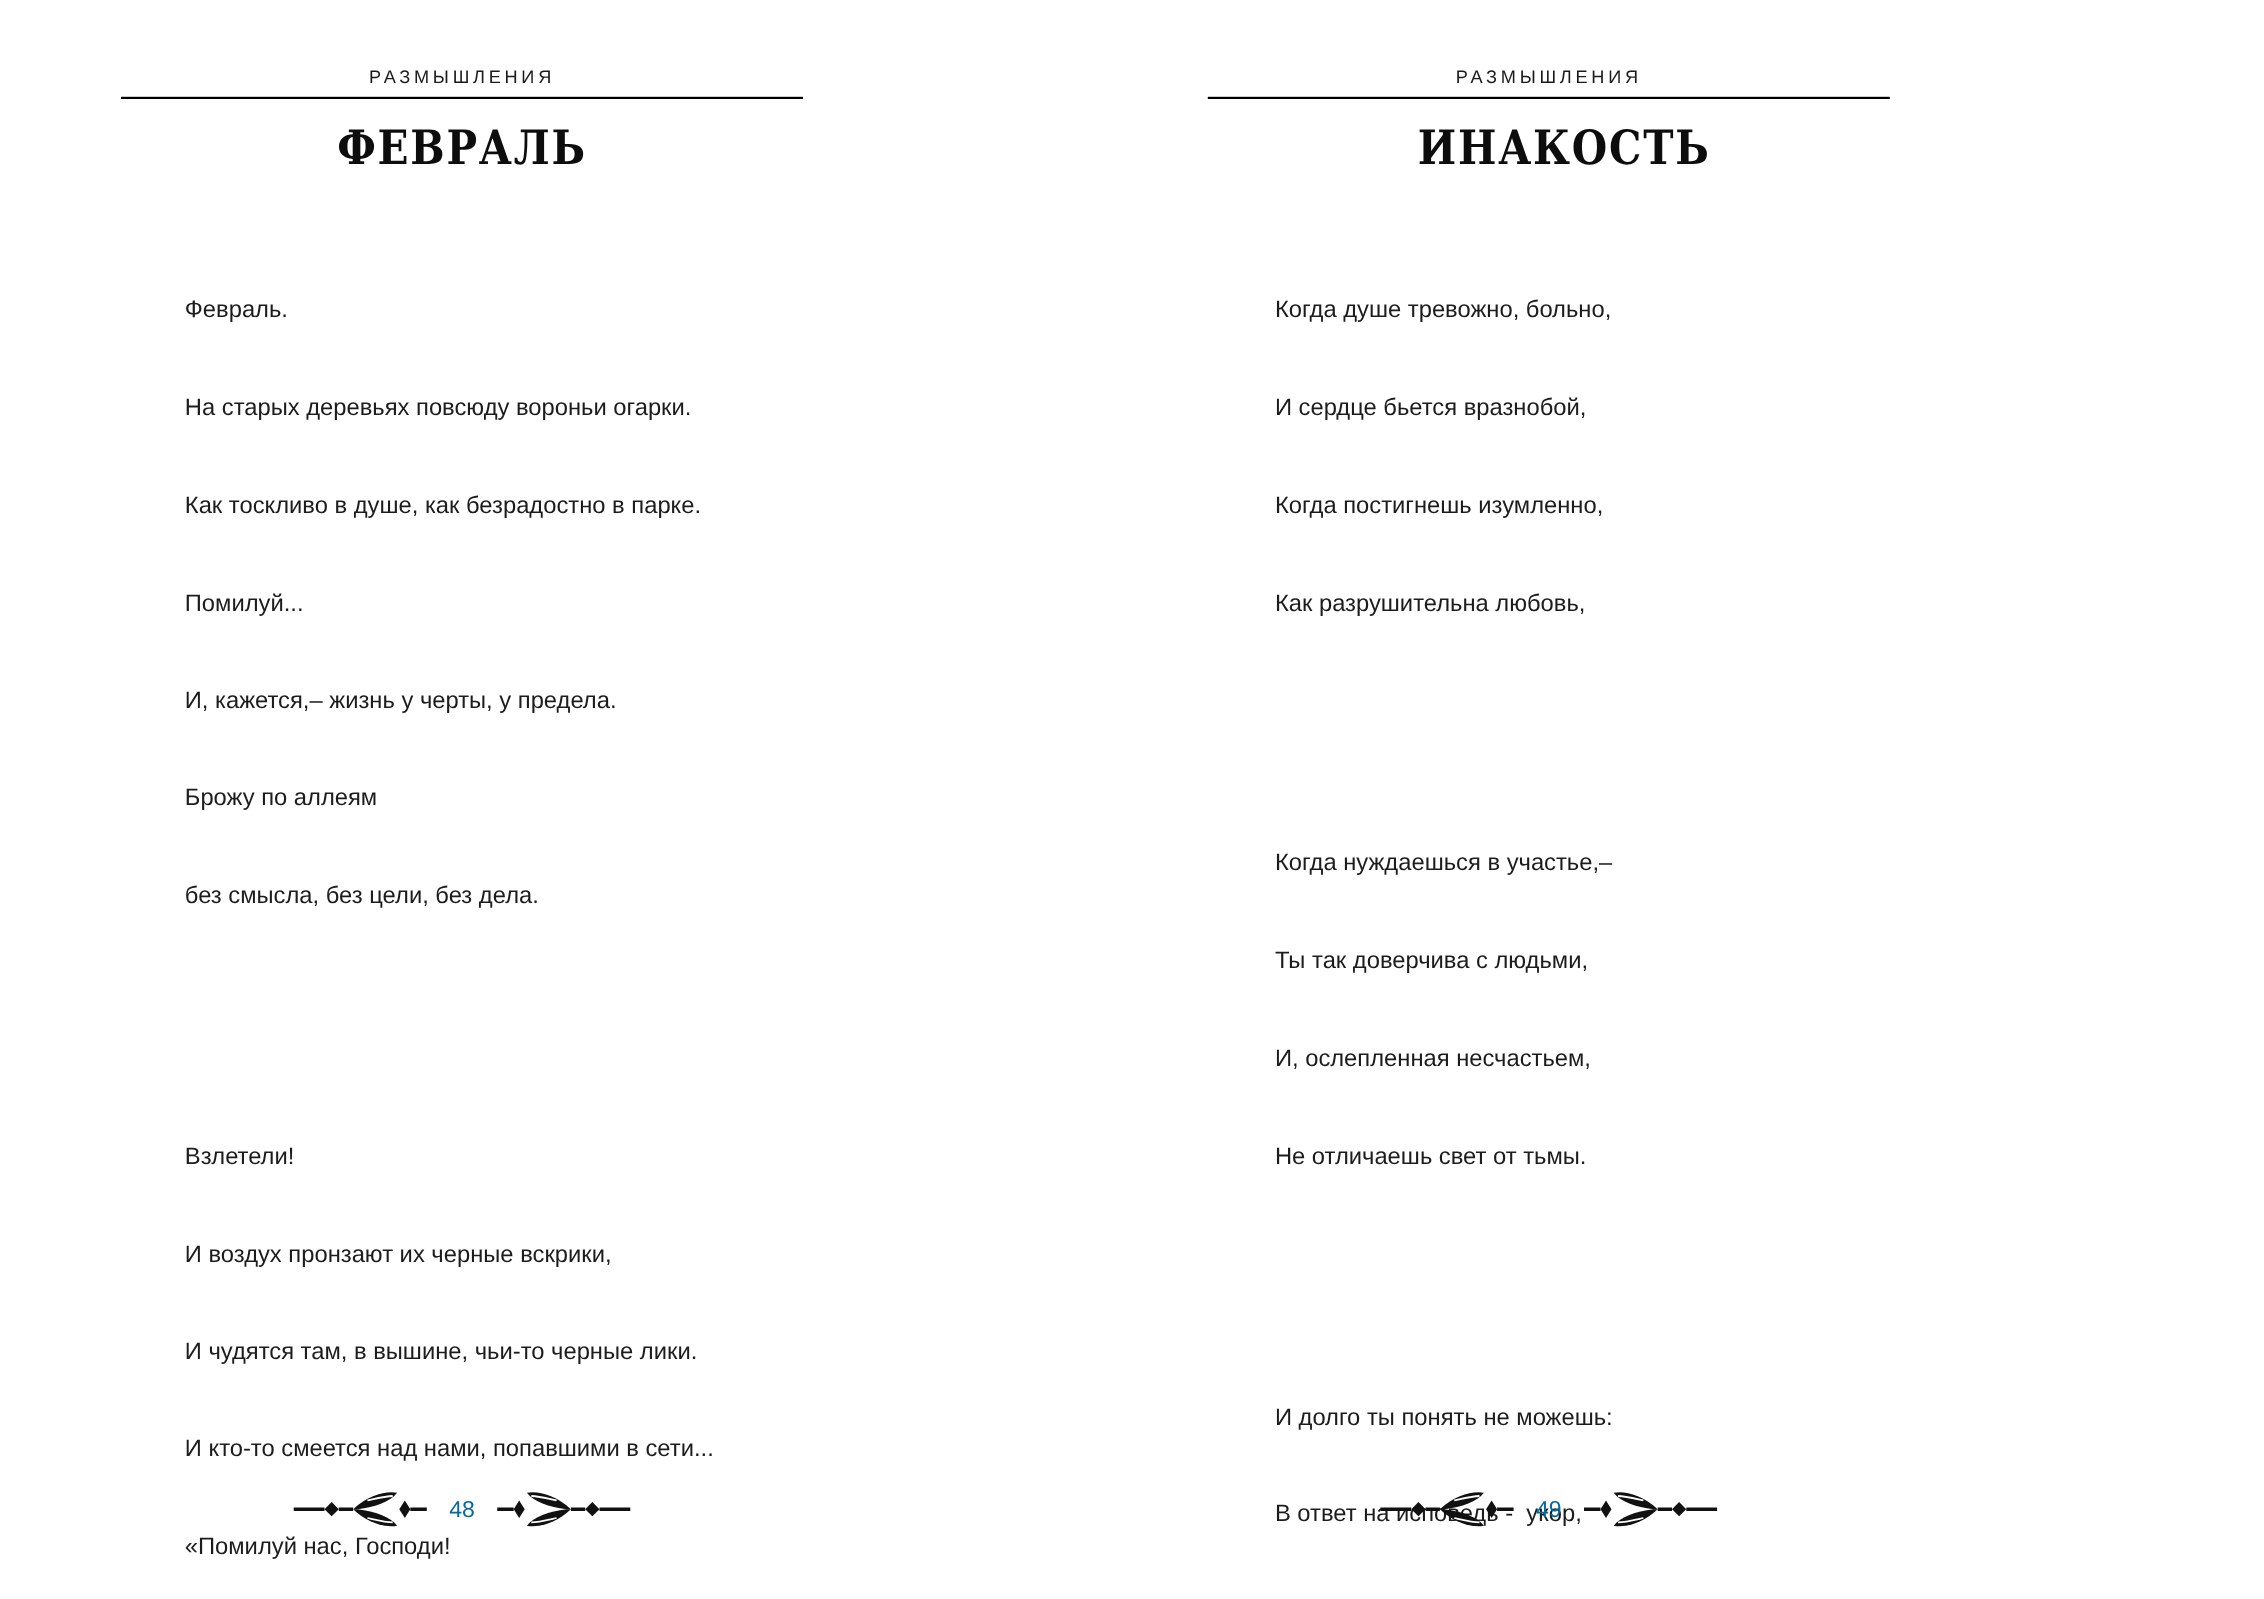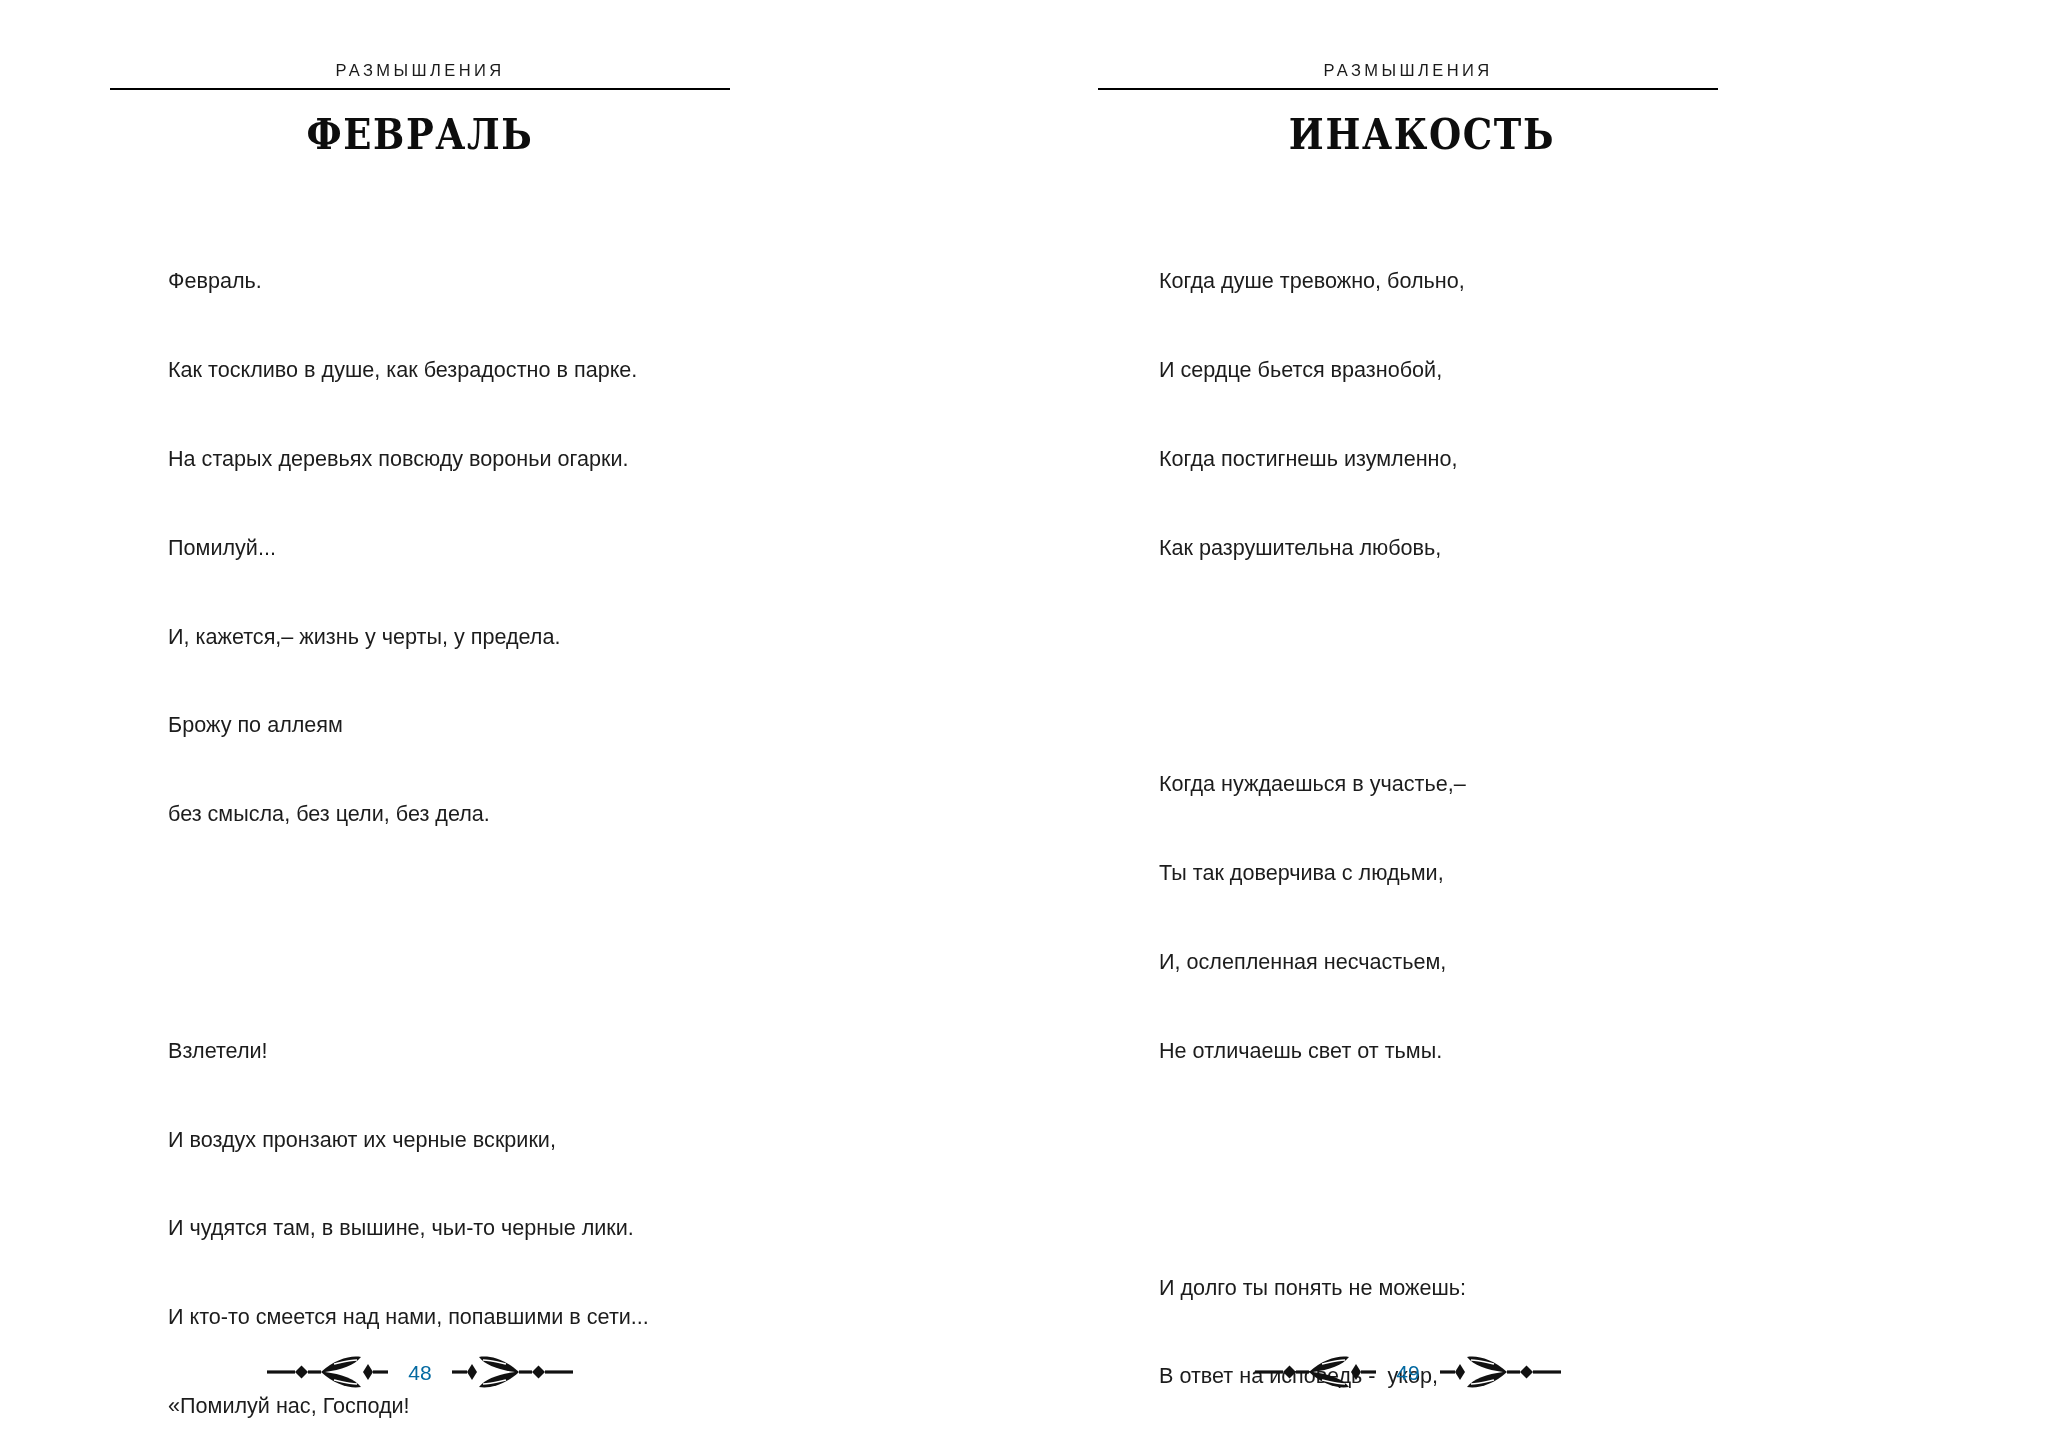--- a/index.html
+++ b/index.html
@@ -129,22 +129,22 @@
       <div class="rule"></div>
     </div>
 
     <div class="title-wrap">
       <div class="title">ФЕВРАЛЬ</div>
     </div>
 
     <div class="poem">
       <div class="stanza">
         <div class="line">Февраль.</div>
+        <div class="line">На старых деревьях повсюду вороньи огарки.</div>
         <div class="line">Как тоскливо в душе, как безрадостно в парке.</div>
-        <div class="line">На старых деревьях повсюду вороньи огарки.</div>
         <div class="line">Помилуй...</div>
         <div class="line">И, кажется,– жизнь у черты, у предела.</div>
         <div class="line">Брожу по аллеям</div>
         <div class="line">без смысла, без цели, без дела.</div>
       </div>
       <div class="stanza">
         <div class="line">Взлетели!</div>
         <div class="line">И воздух пронзают их черные вскрики,</div>
         <div class="line">И чудятся там, в вышине, чьи-то черные лики.</div>
         <div class="line">И кто-то смеется над нами, попавшими в сети...</div>

